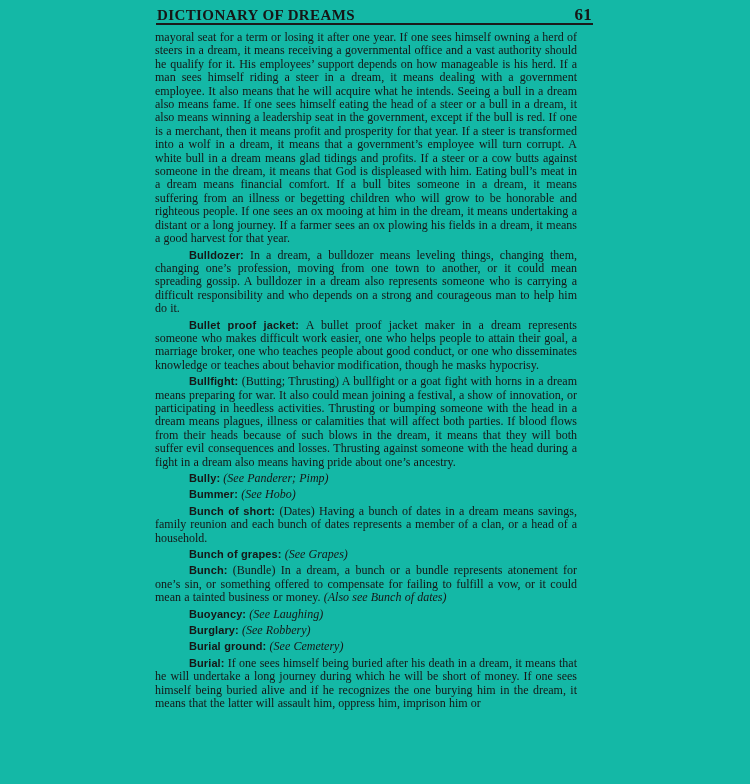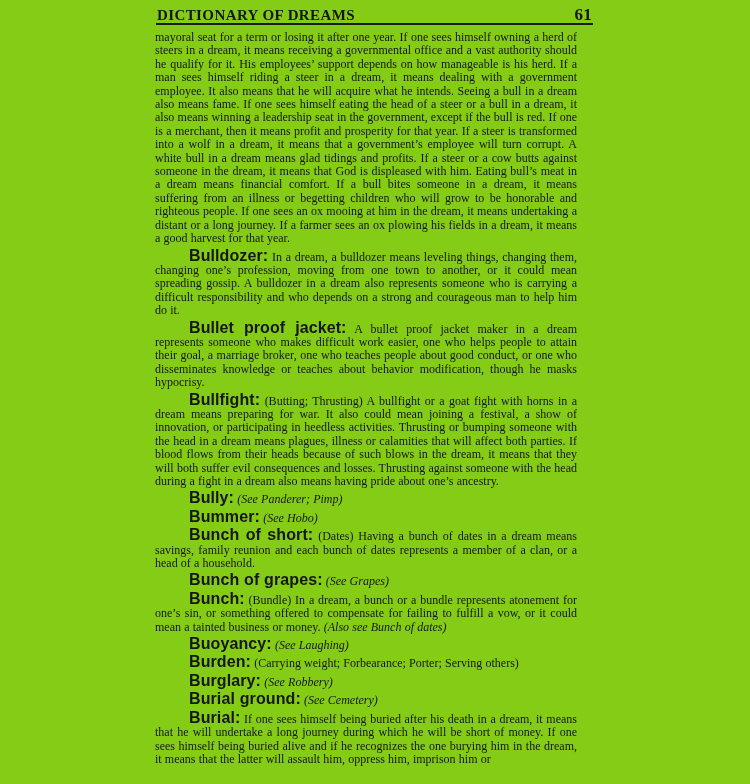--- a/index.html
+++ b/index.html
@@ -1,21 +1,21 @@
 <!DOCTYPE html>
 <html><head>
 <meta charset="utf-8">
 <style>
   html, body { margin:0; padding:0; }
   body {
     width:750px; height:784px; background:#ffffff;
     font-family:"Liberation Serif", serif; color:#161616;
     -webkit-font-smoothing:antialiased;
   }
-  .page { position:relative; width:750px; height:784px; overflow:hidden; background:#84cc16; }
+  .page { position:relative; width:750px; height:784px; overflow:hidden; background:#14b8a6; }
 
   .running-header {
     position:absolute; left:157px; top:5px; width:435px;
     display:flex; justify-content:space-between; align-items:baseline;
   }
   .running-header .title {
     font-size:15px; font-weight:600; letter-spacing:0.4px;
     font-family:"Liberation Serif", serif;
   }
   .running-header .pagenum {
@@ -32,21 +32,21 @@
   p.entry {
     margin:0 0 3px 0;
     font-size:12px; line-height:13.4px;
     text-align:justify;
     padding-left:13px; text-indent:-13px;
     word-spacing:0.2px;
   }
   p.entry.continuation { text-indent:0; }
   .head {
     font-family:"Liberation Sans", sans-serif;
-    font-weight:bold; font-size:16px; letter-spacing:0.1px;padding-left:47px;
+    font-weight:bold; font-size:11px; letter-spacing:0.1px;padding-left:47px;
   }
   .body-text { font-style:normal; }
   .tail { }
 </style>
 </head>
 <body>
 
 <div class="page">
 
   <div class="running-header">
@@ -71,21 +71,20 @@
 
     <p class="entry"><b class="head">Bunch of short:</b> <span class="body-text">(Dates) Having a bunch of dates in a dream means savings, family reunion and each bunch of dates represents a member of a clan, or a head of a household.</span> </p>
 
     <p class="entry"><b class="head">Bunch of grapes:</b>  <i class="tail">(See Grapes)</i></p>
 
     <p class="entry"><b class="head">Bunch:</b> <span class="body-text">(Bundle) In a dream, a bunch or a bundle represents atonement for one’s sin, or something offered to compensate for failing to fulfill a vow, or it could mean a tainted business or money.</span> <i class="tail">(Also see Bunch of dates)</i></p>
 
 
     <p class="entry"><b class="head">Buoyancy:</b>  <i class="tail">(See Laughing)</i></p>
 
-    <p class="entry"><b class="head">Burden:</b> <span class="body-text">(Carrying weight; Forbearance; Porter; Serving others)</span> </p>
 
     <p class="entry"><b class="head">Burglary:</b>  <i class="tail">(See Robbery)</i></p>
 
     <p class="entry"><b class="head">Burial ground:</b>  <i class="tail">(See Cemetery)</i></p>
 
     <p class="entry"><b class="head">Burial:</b> <span class="body-text">If one sees himself being buried after his death in a dream, it means that he will undertake a long journey during which he will be short of money. If one sees himself being buried alive and if he recognizes the one burying him in the dream, it means that the latter will assault him, oppress him, imprison him or</span> </p>
   </div>
 
 </div>
 

